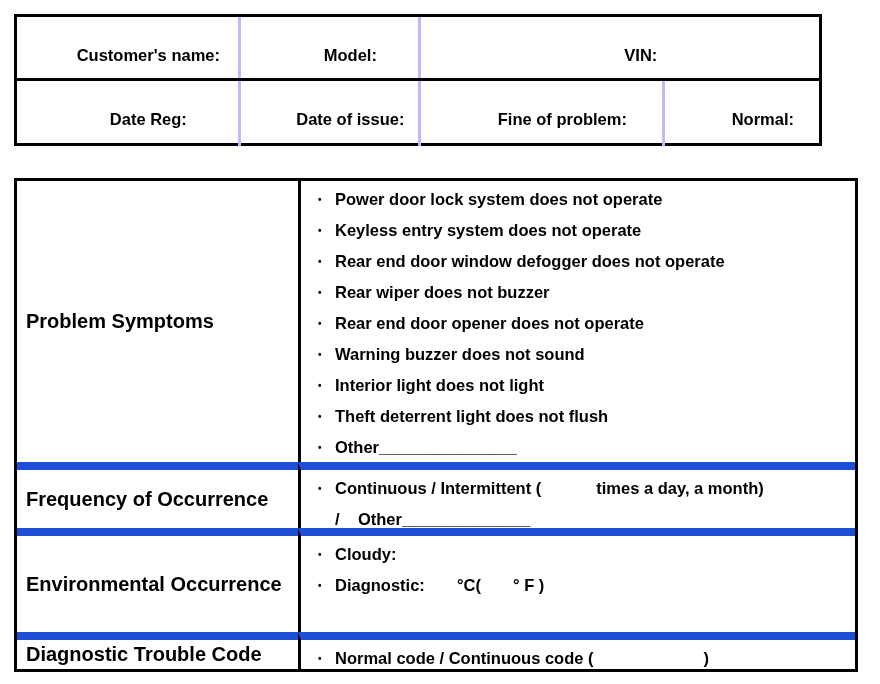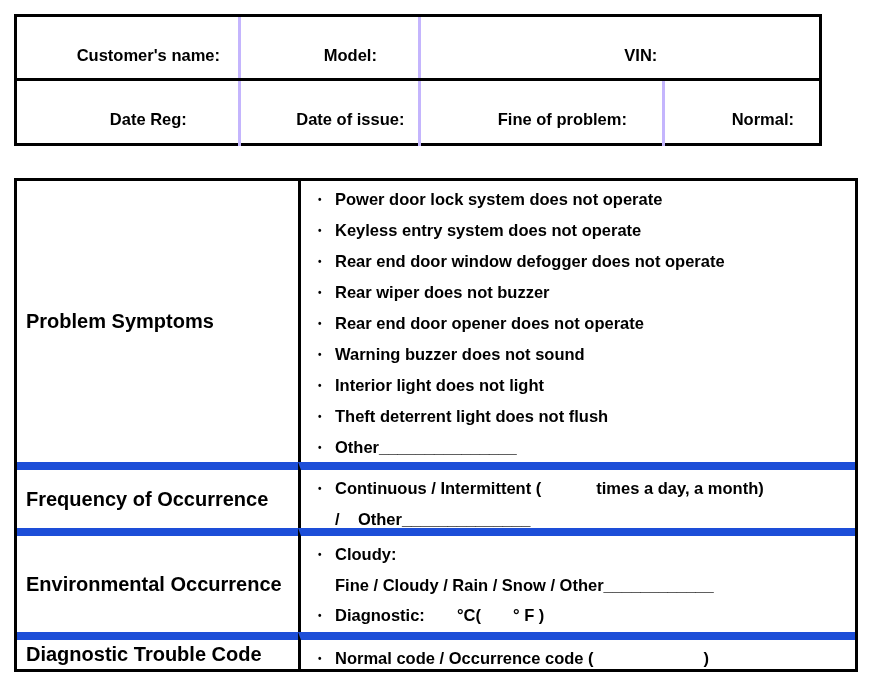--- a/index.html
+++ b/index.html
@@ -126,25 +126,24 @@
     <div class="d-content rowline">
       <div class="line"><span class="bullet">•</span><span class="txt">Continuous / Intermittent (            times a day, a month)</span></div>
       <div class="line cont"><span class="txt">/    Other______________</span></div>
     </div>
 
     <div class="d-label rowline">
       <span>Environmental Occurrence</span>
     </div>
     <div class="d-content rowline">
       <div class="line"><span class="bullet">•</span><span class="txt">Cloudy:</span></div>
-      <div class="line cont"><span class="txt">Fine / Cloudy / Rain / Snow / Other____________</span></div>
       <div class="line"><span class="bullet">•</span><span class="txt">Diagnostic:       °C(       ° F )</span></div>
     </div>
 
     <div class="d-label rowline">
       <span>Diagnostic Trouble Code</span>
     </div>
     <div class="d-content rowline">
-      <div class="line"><span class="bullet">•</span><span class="txt">Normal code / Occurrence code (                        )</span></div>
+      <div class="line"><span class="bullet">•</span><span class="txt">Normal code / Continuous code (                        )</span></div>
     </div>
 
   </div>
 </div>
 
 </body></html>

